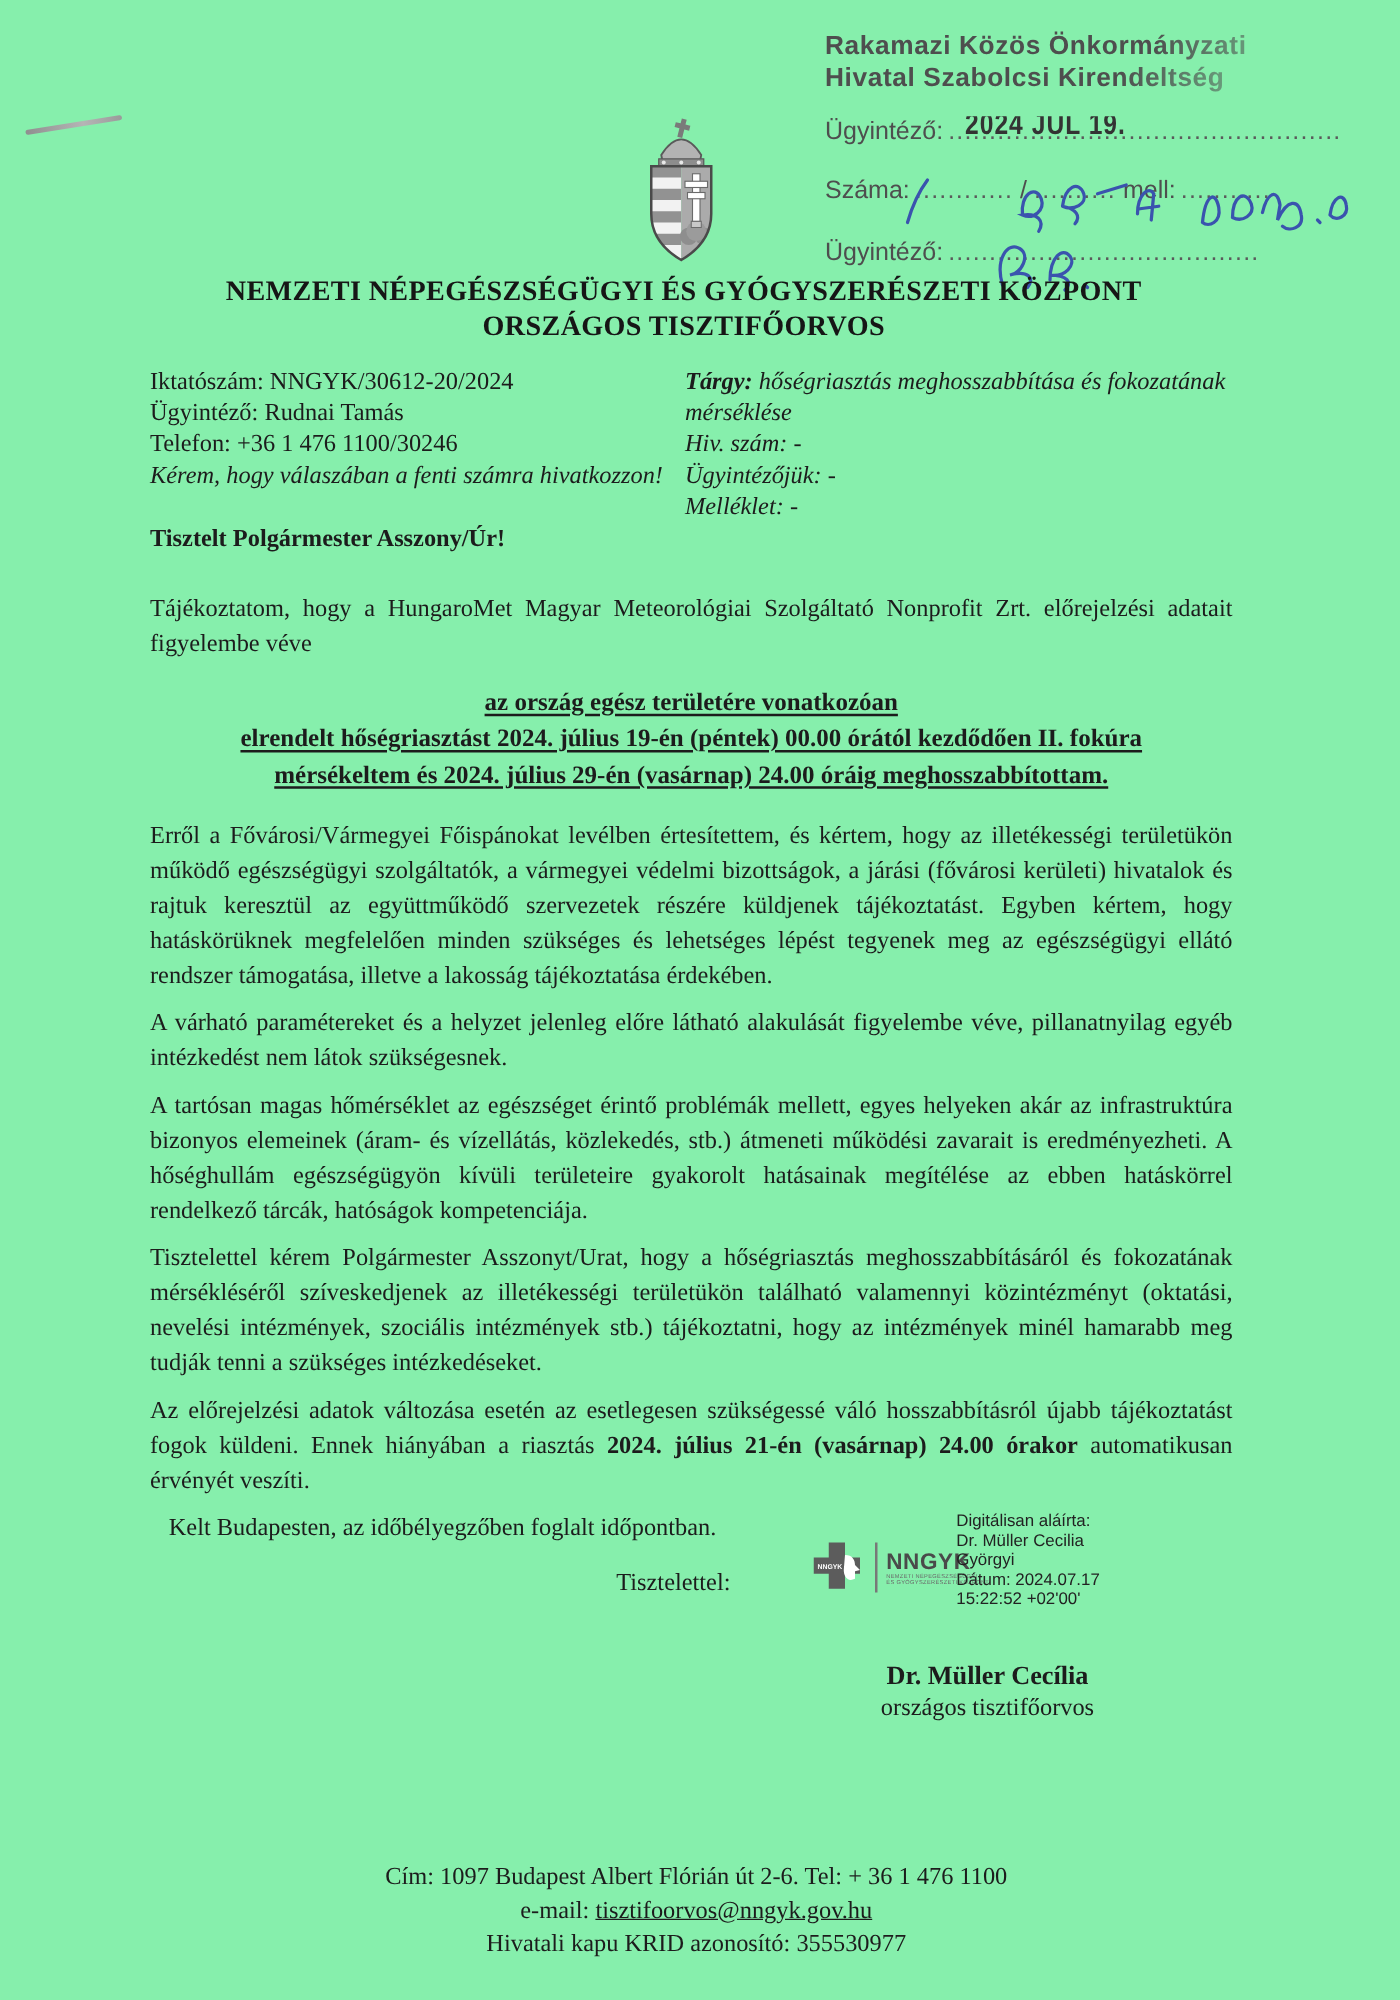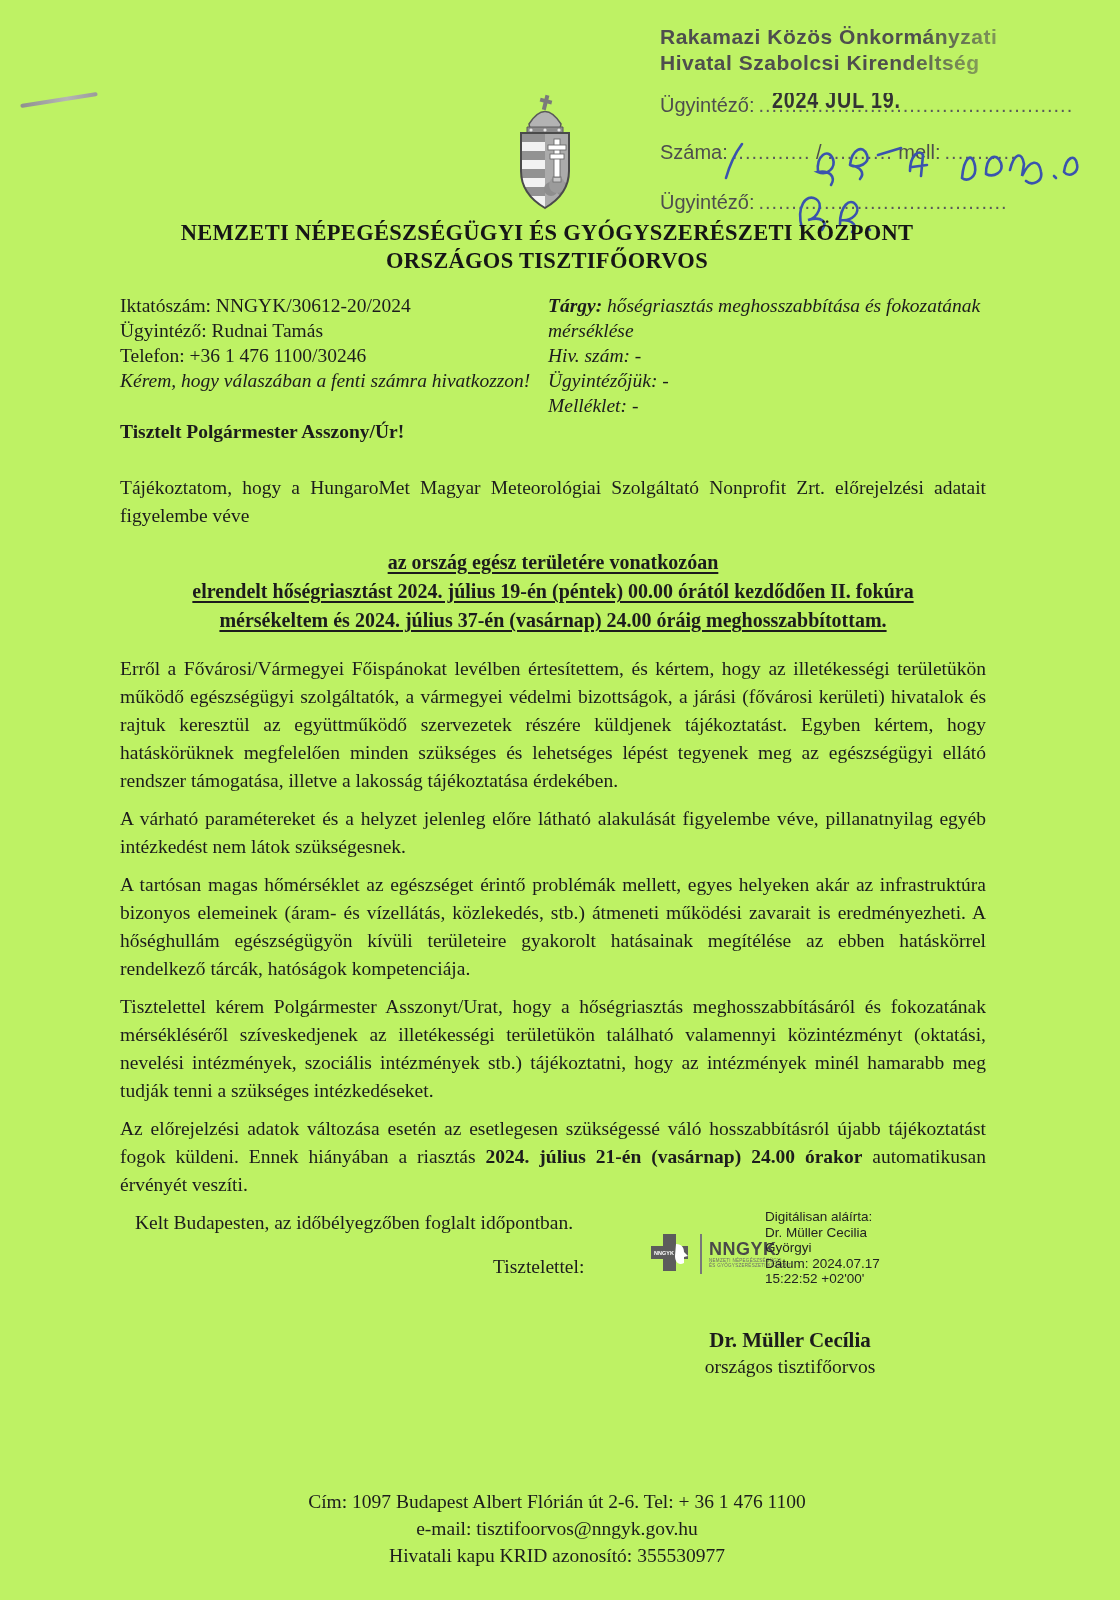--- a/index.html
+++ b/index.html
@@ -1,16 +1,16 @@
 <!DOCTYPE html>
 <html><head>
 <meta charset="utf-8">
 <style>
   html,body{margin:0;padding:0;background:#ffffff;}
-  .page{position:relative;width:1120px;height:1600px;background:#bef264;overflow:hidden;
+  .page{position:relative;width:1120px;height:1600px;background:#86efac;overflow:hidden;
         font-family:"Liberation Serif", serif;color:#1c1c1c;}
 
   
   .artifact{position:absolute;left:20px;top:98px;width:78px;height:4px;
             background:linear-gradient(90deg,#8f8f8f,#b5b5b5 60%,#9a9a9a);
             border-radius:2px;transform:rotate(-9deg);}
 
   
   .stamp{position:absolute;left:660px;top:24px;width:450px;
          font-family:"Liberation Sans", sans-serif;color:#4e4e4e;}
@@ -62,21 +62,21 @@
   .sig-subline{font-size:4.5px;line-height:5.5px;letter-spacing:.3px;color:#6a6a6a;white-space:nowrap;}
   .sig-digital{position:absolute;left:645px;top:0;font-family:"Liberation Sans", sans-serif;
                font-size:13.5px;line-height:15.5px;color:#222;}
   .sig-name-block{position:absolute;left:490px;top:118px;width:360px;text-align:center;}
   .sig-name{font-weight:bold;font-size:21px;line-height:27px;}
   .sig-title{font-size:19.5px;line-height:25px;}
 
   
   .footer{position:absolute;left:0;top:1488px;width:1114px;text-align:center;
           font-size:19.5px;line-height:27px;}
-  .footer-email{}
+  .footer-email{text-decoration:underline;}
 </style>
 </head>
 <body>
 
 <div class="page">
 
   <div class="artifact"></div>
 
   <div class="stamp">
     <div class="stamp-office-line fade1">Rakamazi Közös Önkormányzati</div>
@@ -169,21 +169,21 @@
   </div>
 
   <div class="letter">
     <div class="salutation">Tisztelt Polgármester Asszony/Úr!</div>
 
     <div class="para">Tájékoztatom, hogy a HungaroMet Magyar Meteorológiai Szolgáltató Nonprofit Zrt. előrejelzési adatait figyelembe véve</div>
 
     <div class="highlight">
       <div>az ország egész területére vonatkozóan</div>
       <div>elrendelt hőségriasztást 2024. július 19-én (péntek) 00.00 órától kezdődően II. fokúra</div>
-      <div>mérsékeltem és 2024. július 37-én (vasárnap) 24.00 óráig meghosszabbítottam.</div>
+      <div>mérsékeltem és 2024. július 29-én (vasárnap) 24.00 óráig meghosszabbítottam.</div>
     </div>
 
     <div class="para">Erről a Fővárosi/Vármegyei Főispánokat levélben értesítettem, és kértem, hogy az illetékességi területükön működő egészségügyi szolgáltatók, a vármegyei védelmi bizottságok, a járási (fővárosi kerületi) hivatalok és rajtuk keresztül az együttműködő szervezetek részére küldjenek tájékoztatást. Egyben kértem, hogy hatáskörüknek megfelelően minden szükséges és lehetséges lépést tegyenek meg az egészségügyi ellátó rendszer támogatása, illetve a lakosság tájékoztatása érdekében.</div>
     <div class="para">A várható paramétereket és a helyzet jelenleg előre látható alakulását figyelembe véve, pillanatnyilag egyéb intézkedést nem látok szükségesnek.</div>
     <div class="para">A tartósan magas hőmérséklet az egészséget érintő problémák mellett, egyes helyeken akár az infrastruktúra bizonyos elemeinek (áram- és vízellátás, közlekedés, stb.) átmeneti működési zavarait is eredményezheti. A hőséghullám egészségügyön kívüli területeire gyakorolt hatásainak megítélése az ebben hatáskörrel rendelkező tárcák, hatóságok kompetenciája.</div>
     <div class="para">Tisztelettel kérem Polgármester Asszonyt/Urat, hogy a hőségriasztás meghosszabbításáról és fokozatának mérsékléséről szíveskedjenek az illetékességi területükön található valamennyi közintézményt (oktatási, nevelési intézmények, szociális intézmények stb.) tájékoztatni, hogy az intézmények minél hamarabb meg tudják tenni a szükséges intézkedéseket.</div>
 
     <div class="para"><span>Az előrejelzési adatok változása esetén az esetlegesen szükségessé váló hosszabbításról újabb tájékoztatást fogok küldeni. Ennek hiányában a riasztás </span><span class="b">2024. július 21-én (vasárnap) 24.00 órakor</span><span> automatikusan érvényét veszíti.</span></div>
 
     <div class="closing-block">

